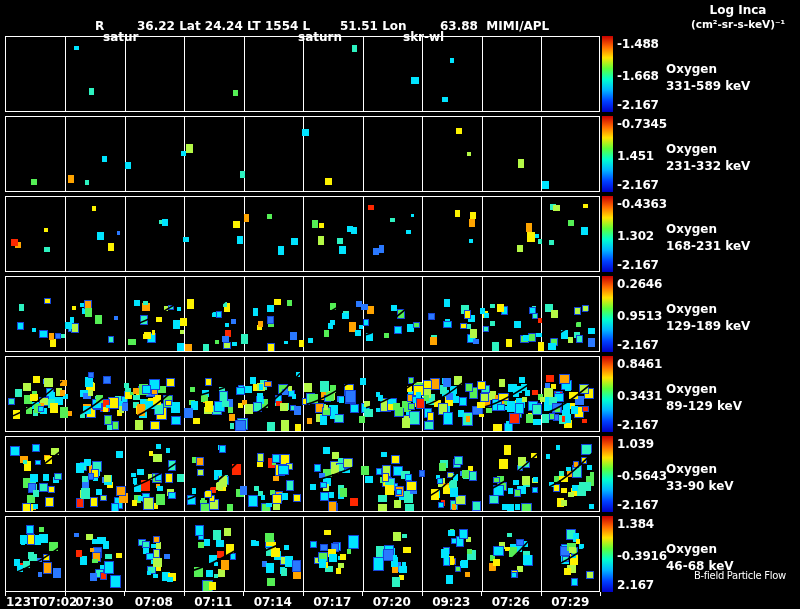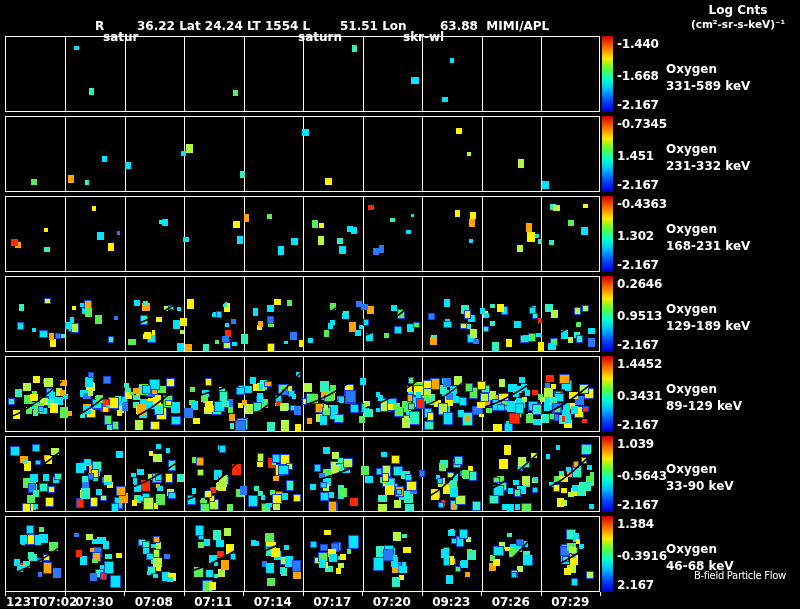--- a/index.html
+++ b/index.html
@@ -20,21 +20,21 @@
   .slab{position:absolute;left:666px;font-size:12px;line-height:17px;white-space:nowrap;}
   .tlab{position:absolute;top:595px;font-size:12px;white-space:nowrap;}
   .btick{position:absolute;top:592px;width:1px;height:4px;background:#fff;}
   .bfield{position:absolute;left:694px;top:570px;font-size:10px;font-weight:normal;letter-spacing:-0.3px;white-space:nowrap;}
 </style>
 </head>
 <body>
 
 <div id="figure">
   <div class="cbar-title">
-    <div>Log Cnts</div>
+    <div>Log Inca</div>
     <div class="units">(cm²-sr-s-keV)⁻¹</div>
   </div>
   <div id="info-line">
       <div class="info" style="left: 95px;">R</div>
       <div class="info" style="left: 137px;">36.22 Lat 24.24 LT 1554 L</div>
       <div class="info" style="left: 340px;">51.51 Lon</div>
       <div class="info" style="left: 440px;">63.88  MIMI/APL</div>
     </div>
   <div id="markers">
       <div class="marker" style="left: 103px;">satur</div>
@@ -1143,21 +1143,21 @@
           <path d="M3,57.55941096921451 C18,53.55941096921451 36,43.057895840527486 56,28.556380711840465" stroke="#000" stroke-width="1.6" fill="none"></path>
           <path d="M181.5,55.02648426147643 C196.5,51.02648426147643 214.5,42.73608584317611 234.5,30.445687424875793" stroke="#000" stroke-width="1.6" fill="none"></path>
           <path d="M241,39.835878962744026 C256,35.835878962744026 274,27.926780553590504 294,16.017682144436986" stroke="#000" stroke-width="1.6" fill="none"></path>
           <path d="M479,59.59958865614608 C494,55.59958865614608 512,36.425756441717965 532,13.251924227289855" stroke="#000" stroke-width="1.6" fill="none"></path>
           <path d="M538.5,52.68022277764976 C553.5,48.68022277764976 571.5,37.2914960099943 591.5,21.902769242338834" stroke="#000" stroke-width="1.6" fill="none"></path>
         </svg>
       </div>
     </div>
   <div id="rail">
       <div class="cbar" style="top: 36px; height: 76px; background: linear-gradient(rgb(200, 0, 0), rgb(255, 106, 0), rgb(255, 228, 0), rgb(93, 255, 58), rgb(0, 255, 208), rgb(0, 180, 255), rgb(0, 64, 255), rgb(0, 0, 200));"></div>
-      <div class="clab" style="top: 37px;">-1.440</div>
+      <div class="clab" style="top: 37px;">-1.488</div>
       <div class="clab" style="top: 69px;">-1.668</div>
       <div class="clab" style="top: 98px;">-2.167</div>
       <div class="slab" style="top: 61px;">
         <div class="">Oxygen</div>
         <div class="">331-589 keV</div>
       </div>
       <div class="cbar" style="top: 116px; height: 76px; background: linear-gradient(rgb(200, 0, 0), rgb(255, 106, 0), rgb(255, 228, 0), rgb(93, 255, 58), rgb(0, 255, 208), rgb(0, 180, 255), rgb(0, 64, 255), rgb(0, 0, 200));"></div>
       <div class="clab" style="top: 117px;">-0.7345</div>
       <div class="clab" style="top: 149px;">1.451</div>
       <div class="clab" style="top: 178px;">-2.167</div>
@@ -1175,21 +1175,21 @@
       </div>
       <div class="cbar" style="top: 276px; height: 76px; background: linear-gradient(rgb(200, 0, 0), rgb(255, 106, 0), rgb(255, 228, 0), rgb(93, 255, 58), rgb(0, 255, 208), rgb(0, 180, 255), rgb(0, 64, 255), rgb(0, 0, 200));"></div>
       <div class="clab" style="top: 277px;">0.2646</div>
       <div class="clab" style="top: 309px;">0.9513</div>
       <div class="clab" style="top: 338px;">-2.167</div>
       <div class="slab" style="top: 301px;">
         <div class="">Oxygen</div>
         <div class="">129-189 keV</div>
       </div>
       <div class="cbar" style="top: 356px; height: 76px; background: linear-gradient(rgb(200, 0, 0), rgb(255, 106, 0), rgb(255, 228, 0), rgb(93, 255, 58), rgb(0, 255, 208), rgb(0, 180, 255), rgb(0, 64, 255), rgb(0, 0, 200));"></div>
-      <div class="clab" style="top: 357px;">1.4452</div>
+      <div class="clab" style="top: 357px;">0.8461</div>
       <div class="clab" style="top: 389px;">0.3431</div>
       <div class="clab" style="top: 418px;">-2.167</div>
       <div class="slab" style="top: 381px;">
         <div class="">Oxygen</div>
         <div class="">89-129 keV</div>
       </div>
       <div class="cbar" style="top: 436px; height: 76px; background: linear-gradient(rgb(200, 0, 0), rgb(255, 106, 0), rgb(255, 228, 0), rgb(93, 255, 58), rgb(0, 255, 208), rgb(0, 180, 255), rgb(0, 64, 255), rgb(0, 0, 200));"></div>
       <div class="clab" style="top: 437px;">1.039</div>
       <div class="clab" style="top: 469px;">-0.5643</div>
       <div class="clab" style="top: 498px;">-2.167</div>

